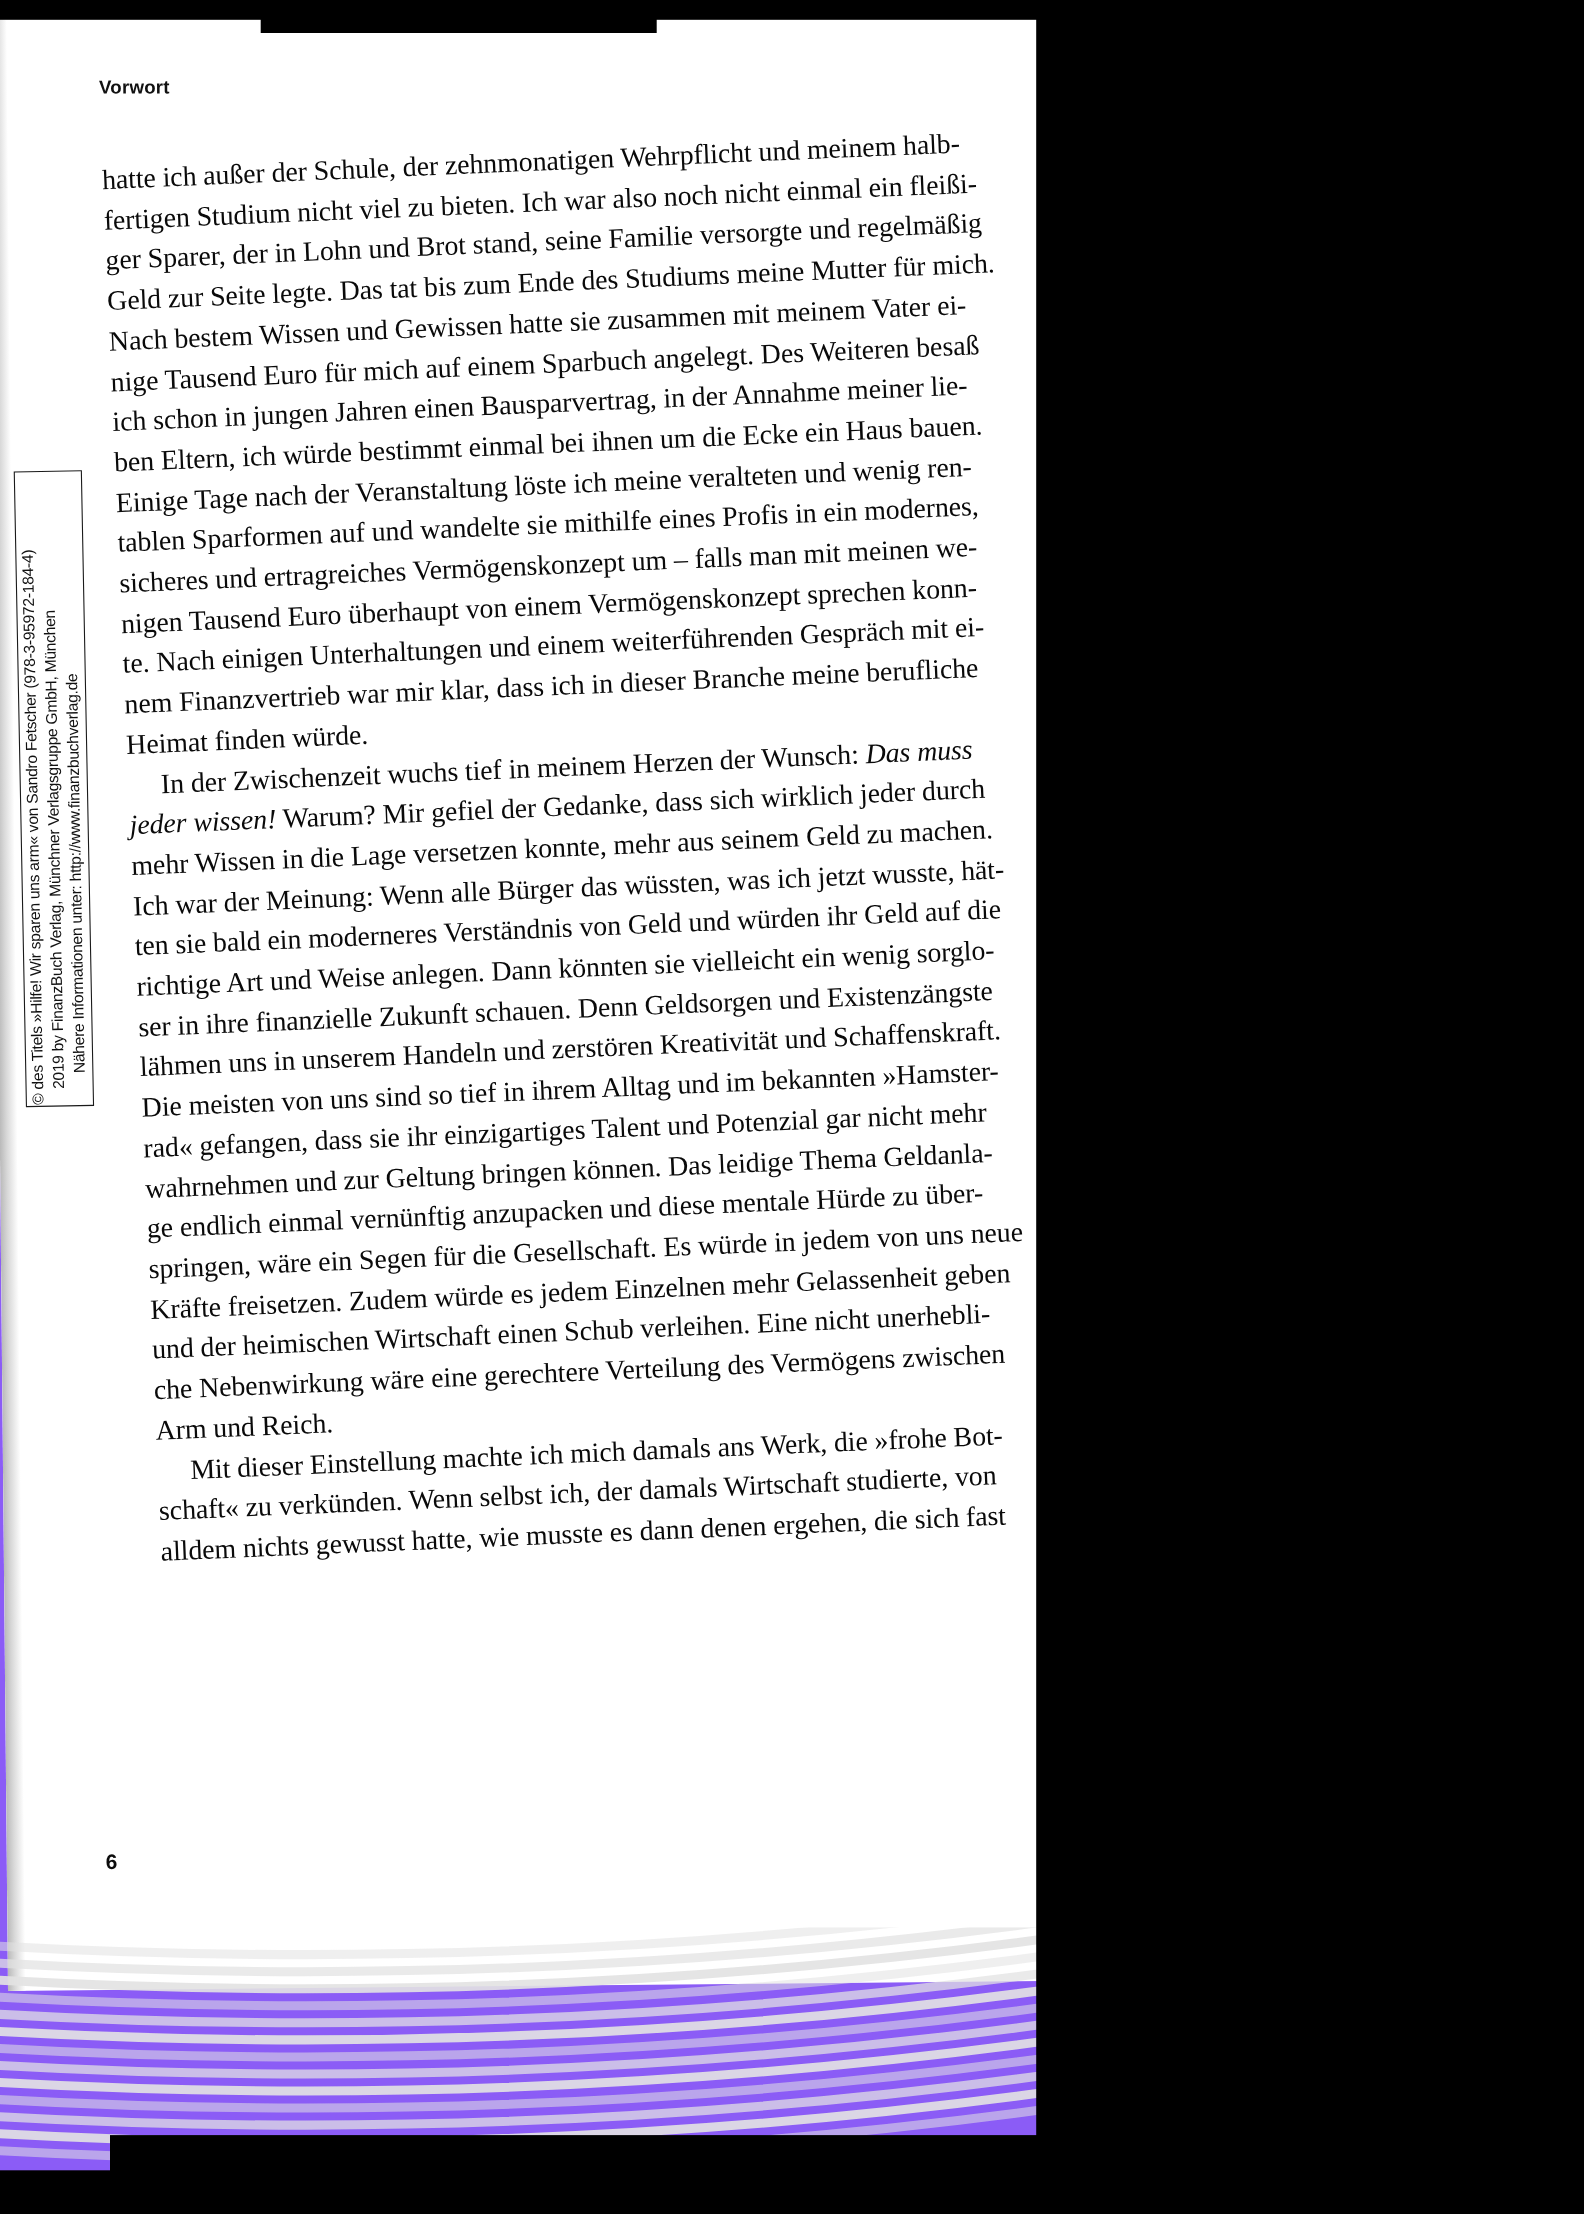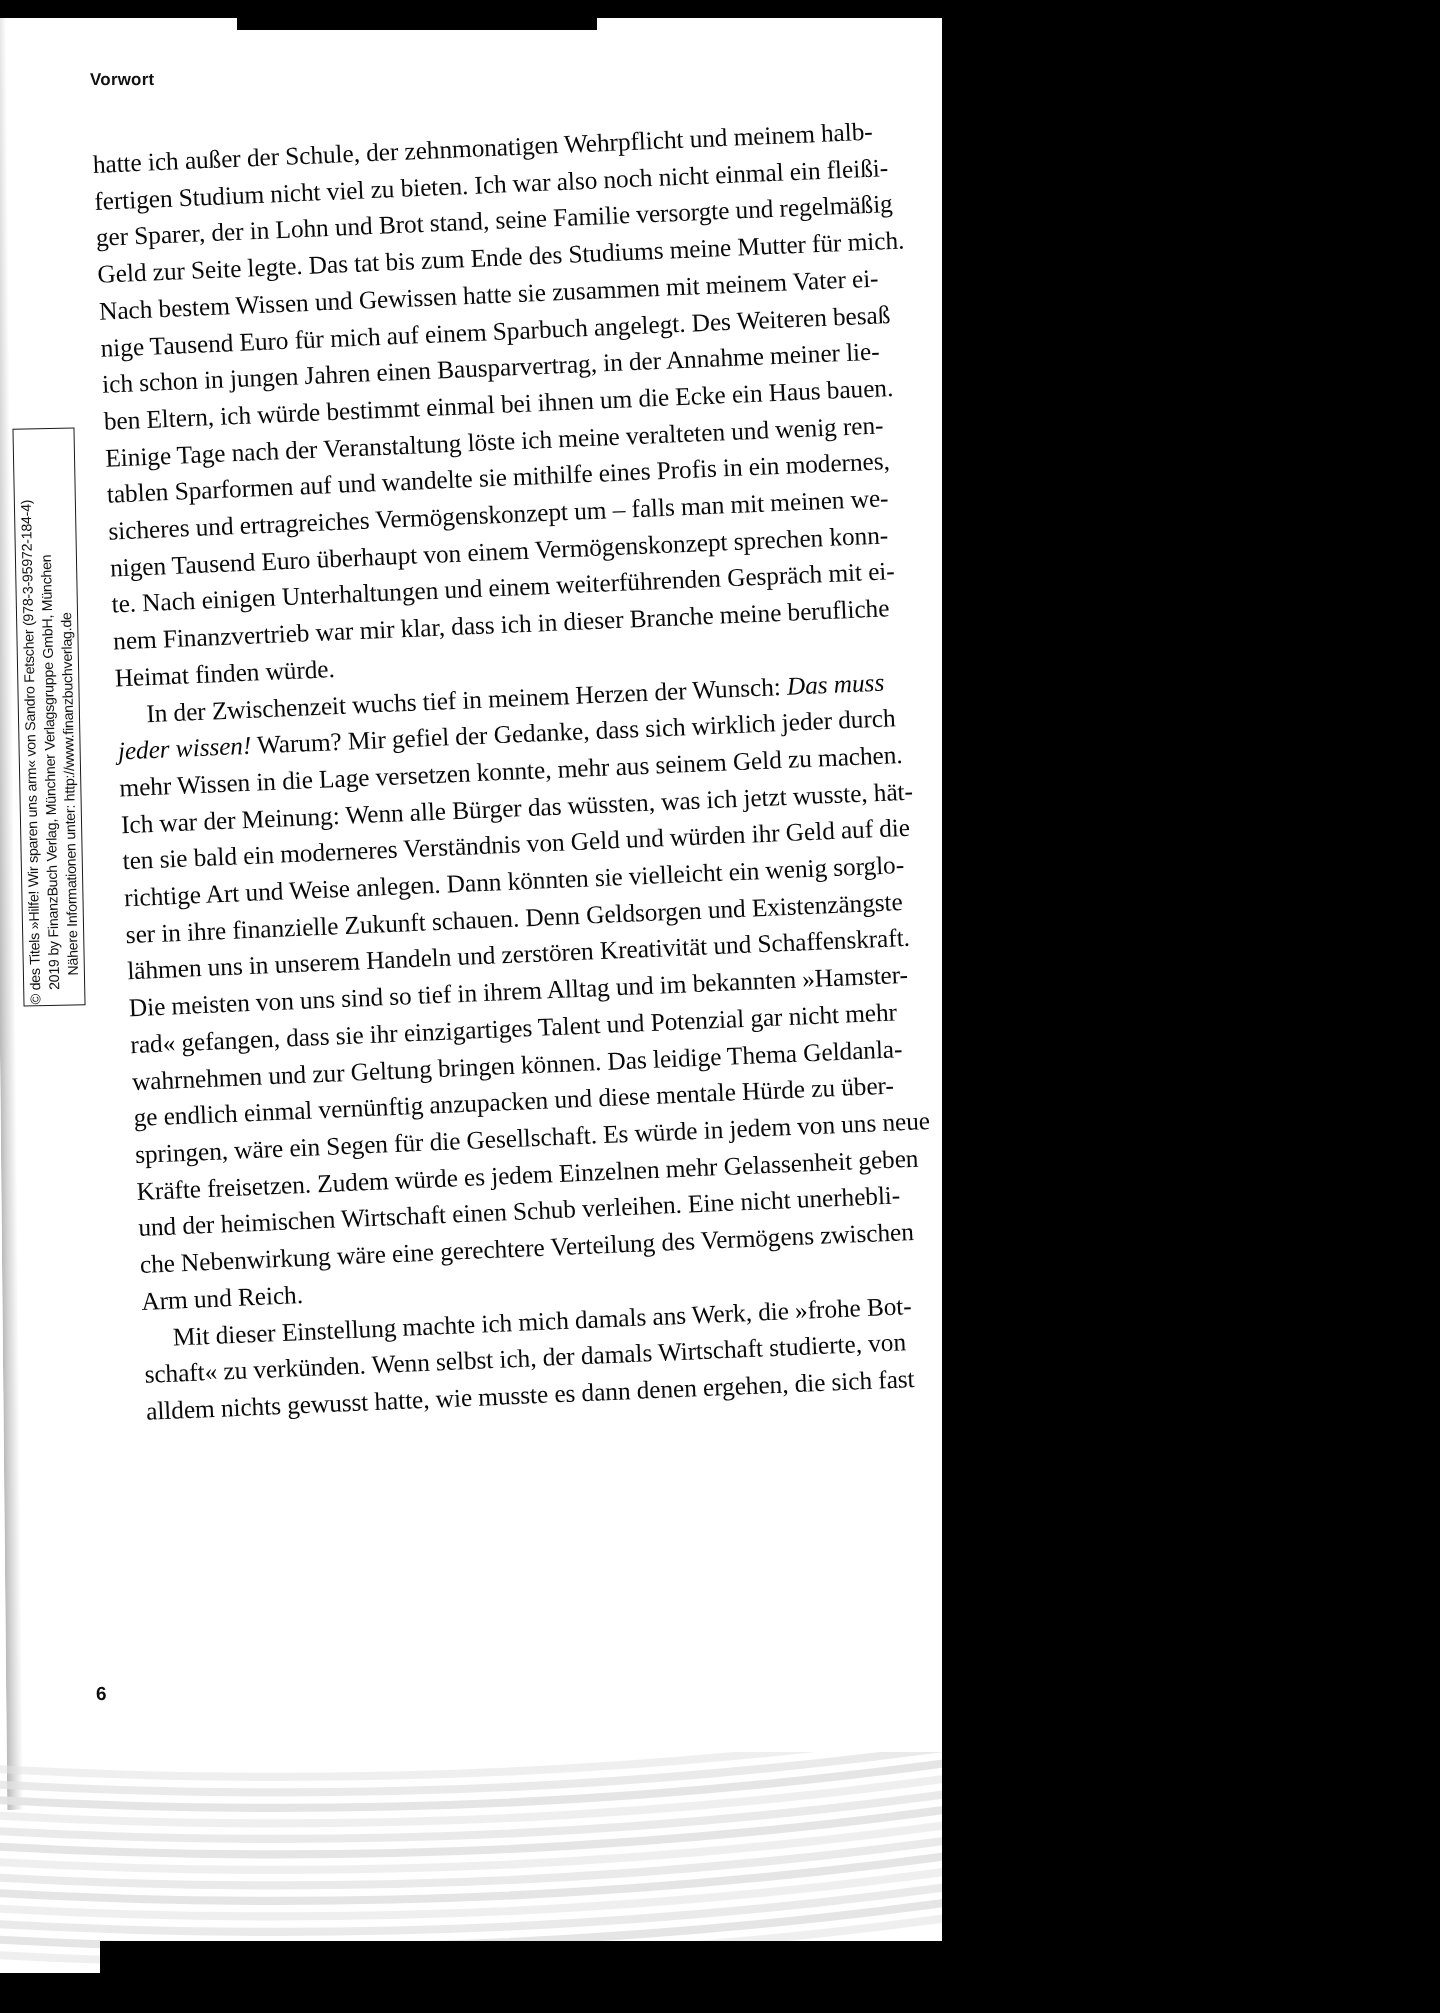--- a/index.html
+++ b/index.html
@@ -9,21 +9,21 @@
     height: 2013px;
     background: #000000;
     font-family: "Liberation Serif", serif;
     overflow: hidden;
   }
 
   #scan-root {
     position: relative;
     width: 1440px;
     height: 2013px;
-    background: #ffffff;
+    background: #8b5cf6;
   }
 
   
   .page-sheet {
     position: absolute;
     left: -10px;
     top: 10px;
     width: 965px;
     height: 1800px;
     background: #ffffff;

